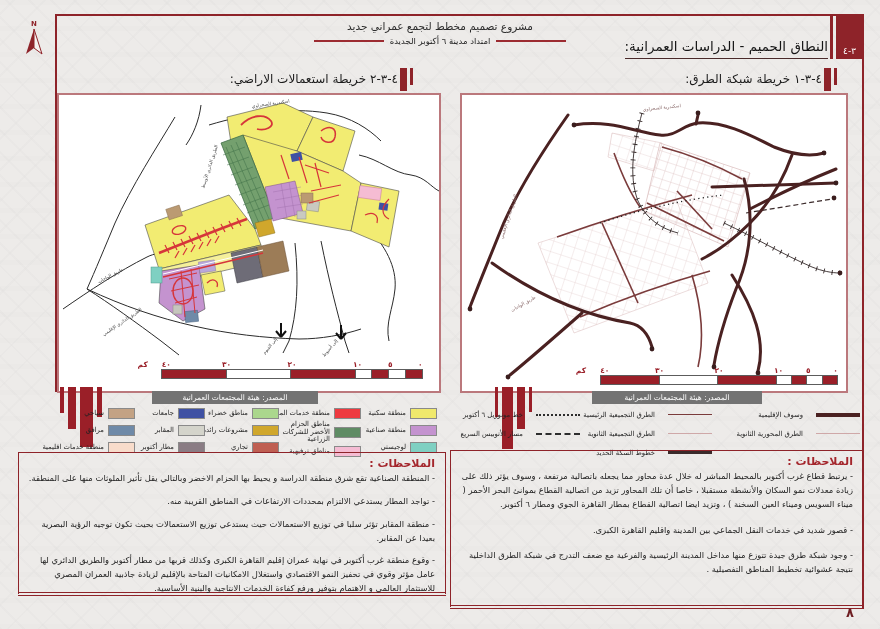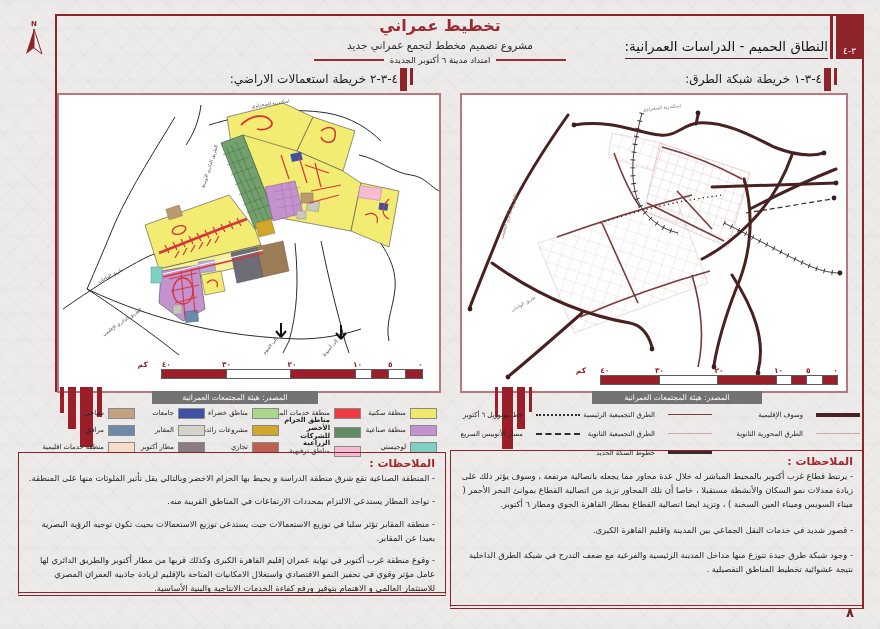--- a/index.html
+++ b/index.html
@@ -83,21 +83,20 @@
 
   <div class="abs compass">
     <svg width="28" height="40" viewBox="0 0 28 40">
       <text x="14" y="8" text-anchor="middle" font-size="7" fill="#8e2329" font-weight="bold">N</text>
       <polygon points="14,11 6,36 14,30" fill="#8e2329"></polygon>
       <polygon points="14,11 22,36 14,30" fill="#f5f2f0" stroke="#8e2329" stroke-width="1"></polygon>
     </svg>
   </div>
 
   <div class="abs hdr">
-    <div class="t1">تخطيط عمراني</div>
     <div class="t2">مشروع تصميم مخطط لتجمع عمراني جديد</div>
     <div class="t3row">
       <div class="rule"></div>
       <div class="t3">امتداد مدينة ٦ أكتوبر الجديدة</div>
       <div class="rule"></div>
     </div>
   </div>
 
   <div class="abs badge">
     <span>٣-٤</span>
@@ -332,21 +331,21 @@
       <div class="lg-item">
           <span class="swatch" style="background: rgb(127, 208, 194);"></span>
           <span class="lbl">لوجيستي</span>
         </div>
     </div>
     <div class="lg-col" style="width:82px;">
       <div class="lg-item">
           <span class="swatch" style="background: rgb(238, 58, 64);"></span>
           <span class="lbl">منطقة خدمات المدينة</span>
         </div>
-      <div class="lg-item" style="height:17px;font-weight:bold;">
+      <div class="lg-item" style="height:17px;">
           <span class="swatch" style="background: rgb(95, 140, 100);"></span>
           <span class="lbl wrap">مناطق الحزام الأخضر للشركات الزراعية</span>
         </div>
       <div class="lg-item">
           <span class="swatch" style="background: rgb(245, 188, 211);"></span>
           <span class="lbl">مناطق ترفيهية</span>
         </div>
     </div>
     <div class="lg-col" style="width:74px;">
       <div class="lg-item">

